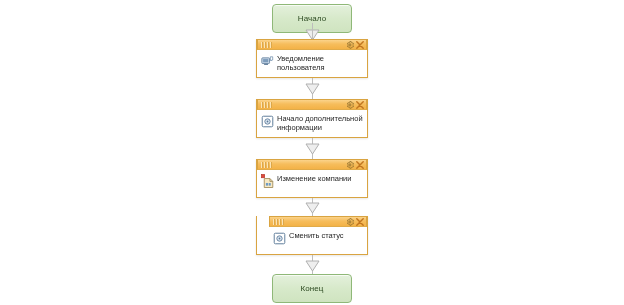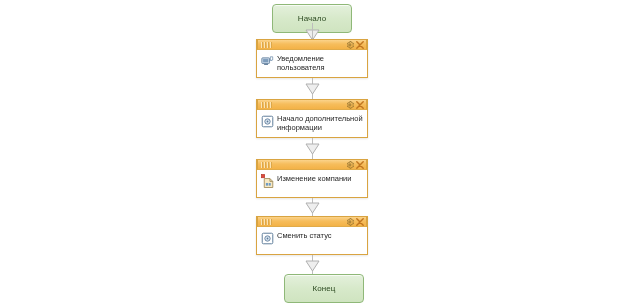--- a/index.html
+++ b/index.html
@@ -236,21 +236,21 @@
 
   <div class="conn-wrap" style="left:305px;top:198px;width:15px;height:18px;">
     <div class="conn-line-seg" style="top:0;height:18px;"></div>
     <div class="conn-tri" style="top:2px;">
       <svg width="15" height="12" viewBox="0 0 15 12">
         <polygon points="1,1 14,1 7.5,11" fill="#eeeeee" stroke="#b0b0b0" stroke-width="1"></polygon>
       </svg>
     </div>
   </div>
 
-  <div class="node" style="left:256px;top:216px;">
+  <div class="node" style="left:256px;top:216px;padding-left:12px;">
     <div class="node-header">
       <span class="drag-handle">
         <i></i>
           <i></i>
           <i></i>
           <i></i>
       </span>
       <span class="hdr-spacer"></span>
       <span class="hdr-btn">
         <svg width="8" height="8" viewBox="0 0 16 16">
@@ -278,17 +278,17 @@
 
   <div class="conn-wrap" style="left:305px;top:255px;width:15px;height:19px;">
     <div class="conn-line-seg" style="top:0;height:19px;"></div>
     <div class="conn-tri" style="top:3px;">
       <svg width="15" height="12" viewBox="0 0 15 12">
         <polygon points="1,1 14,1 7.5,11" fill="#eeeeee" stroke="#b0b0b0" stroke-width="1"></polygon>
       </svg>
     </div>
   </div>
 
-  <div class="terminator" style="left:284px;top:274px;">
+  <div class="terminator" style="left:272px;top:274px;">
     <span class="tlabel">Конец</span>
   </div>
 
 </div>
 
 </body></html>

